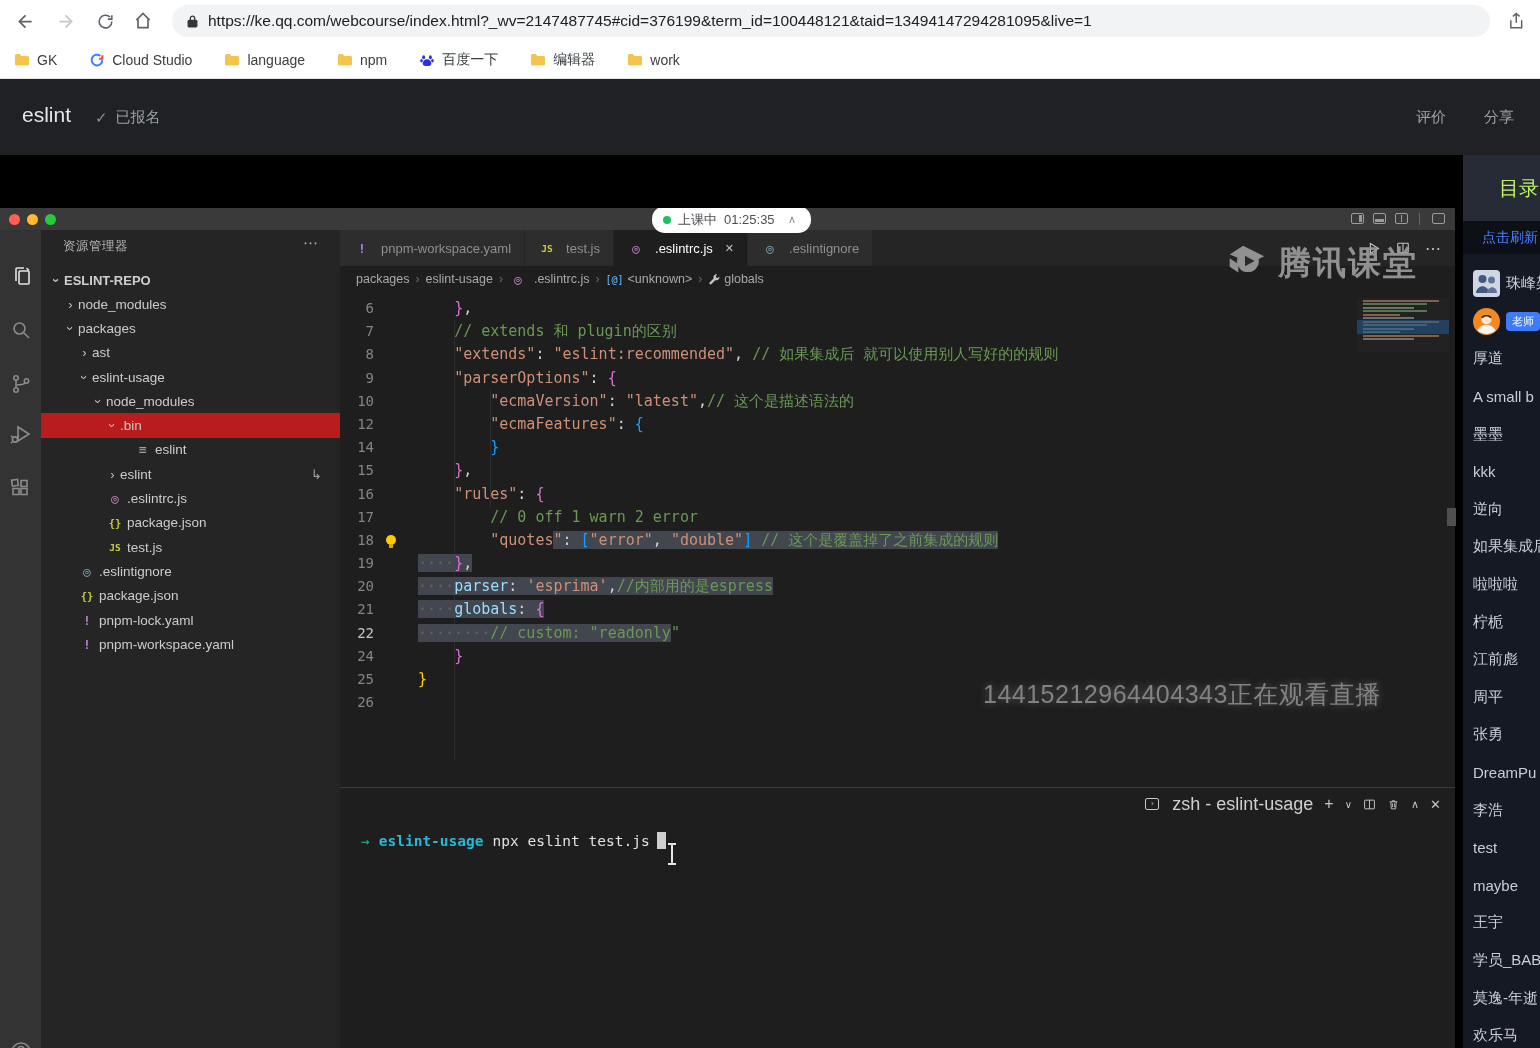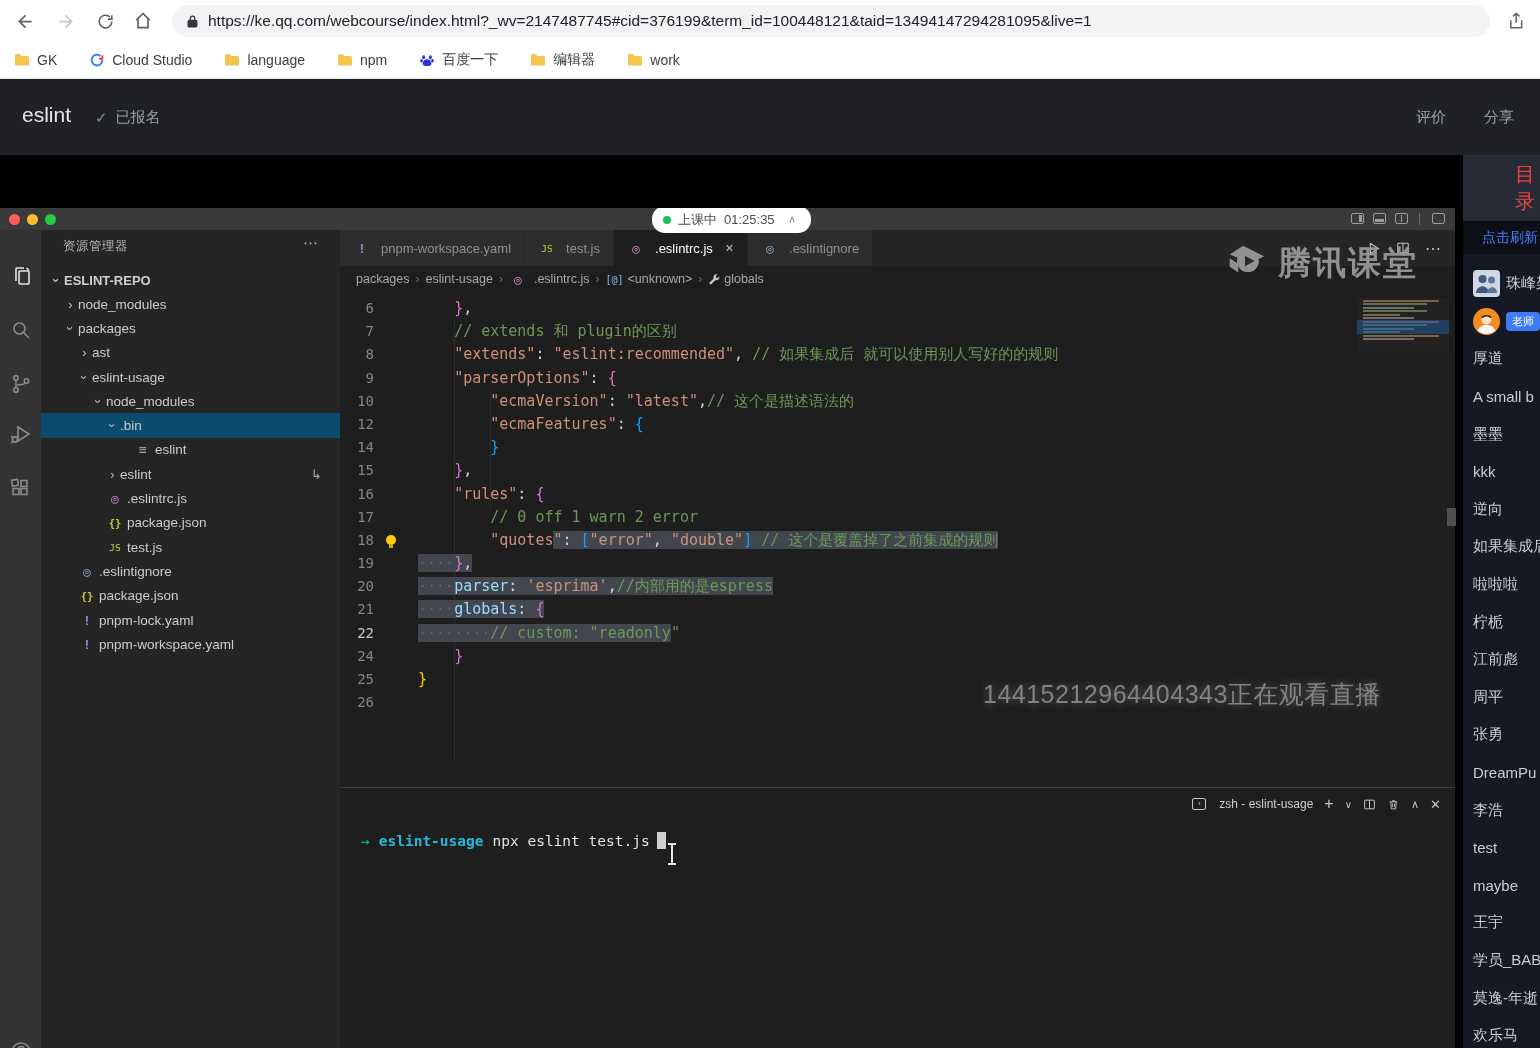--- a/index.html
+++ b/index.html
@@ -52,29 +52,29 @@
 .abic{position:absolute;left:0;width:41px;height:44px;display:flex;align-items:center;justify-content:center;color:#8b8b8b;cursor:pointer}
 .abic.active{color:#e4e4e4}
 
 
 #explorer{position:absolute;left:41px;top:22px;width:299px;bottom:0;background:#252526;color:#bcbcbc}
 #exp-header{position:absolute;left:0;top:0;width:100%;height:32px;display:flex;align-items:center;padding-left:22px;font-size:12.5px;color:#b8b8b8;letter-spacing:.5px}
 #exp-dots{position:absolute;right:22px;top:4px;font-size:15px;color:#b8b8b8;cursor:pointer}
 #root-row{position:absolute;left:0;top:38px;width:100%;height:24px;display:flex;align-items:center;font-weight:bold;font-size:13px;color:#cfcfcf;padding-left:8px;cursor:pointer}
 #tree{position:absolute;left:0;top:62px;width:100%}
 .trow{height:24.3px;display:flex;align-items:center;font-size:13.5px;color:#cccccc;cursor:pointer;white-space:nowrap;position:relative}
-.trow.selrow{background:#0c4a6e}
+.trow.selrow{background:#b91c1c}
 .chev{display:inline-block;width:15px;color:#c0c0c0;font-size:13px;text-align:center}
 .chev.down{transform:rotate(90deg)}
 .chev-sp{display:inline-block;width:15px}
 .fic{display:inline-block;width:18px;text-align:center;margin-right:3px;font-family:"DejaVu Sans Mono",monospace}
 .ic-gearp{color:#c586c0;font-size:13px}
 .ic-gears{color:#7fa3b8;font-size:13px}
 .ic-braces{color:#cbcb41;font-weight:bold;font-size:10.5px}
-.ic-js{color:#cbcb41;font-weight:normal;font-size:9.5px}
+.ic-js{color:#cbcb41;font-weight:bold;font-size:9.5px}
 .ic-excl{color:#b180d7;font-weight:bold;font-size:13px}
 .ic-list{color:#9da0a5;font-size:13px}
 .symlink{position:absolute;right:18px;color:#9da0a5;font-size:13px}
 
 
 #editor-zone{position:absolute;left:340px;top:22px;right:0;bottom:0;background:#1e1e1e}
 #tabbar{position:absolute;left:0;top:0;right:0;height:36px;background:#252526;display:flex}
 .tab{height:36px;display:flex;align-items:center;padding:0 13px;gap:7px;font-size:13px;background:#2d2d2d;color:#8f8f8f;border-right:1px solid #252526;cursor:pointer}
 .tab.active{background:#1e1e1e;color:#fff}
 .tab .close{font-size:11px;color:#c5c5c5;margin-left:5px}
@@ -108,37 +108,37 @@
 #mband{position:absolute;left:0;top:22px;width:92px;height:14px;background:rgba(38,90,150,.55)}
 #scroll-thumb{position:absolute;left:1107px;top:278px;width:9px;height:18px;background:#4f4f4f;cursor:pointer}
 
 
 #panel{position:absolute;left:0;right:0;top:557px;bottom:0;border-top:1px solid #3c3c3c;background:#1e1e1e}
 #panel-tabs{position:absolute;left:16px;top:0;height:32px;display:flex;gap:26px;align-items:center}
 .ptab{font-size:12.5px;color:#8e8e8e;letter-spacing:.4px;height:32px;display:flex;align-items:center;cursor:pointer;border-bottom:1px solid transparent}
 .ptab.active{color:#e7e7e7;border-bottom:1px solid #e7e7e7}
 .panel-actions{position:absolute;right:14px;top:0;height:32px;display:flex;align-items:center;gap:11px;color:#c5c5c5}
 .shellbox{width:14px;height:12px;border:1px solid #c5c5c5;border-radius:2px;font-size:8px;line-height:10px;text-align:center;color:#c5c5c5}
-.shell-label{font-size:12px;color:#cfcfcf;margin-left:2px}
+.shell-label{font-size:18px;color:#cfcfcf;margin-left:2px}
 .pa-glyph{font-size:13px;cursor:pointer}
 #terminal{position:absolute;left:21px;top:44px;font-family:"DejaVu Sans Mono",monospace;font-size:14.5px;display:flex;align-items:center}
 .t-arrow{color:#17c585;margin-right:9px}
 .t-cwd{color:#29b8db;font-weight:bold;margin-right:9px}
 .t-cmd{color:#e2e2e2}
 .t-cursor{display:inline-block;width:9px;height:17px;background:#cfcfcf;margin-left:7px}
 
 
 #ibeam{position:absolute;left:666px;top:688px;width:12px;height:22px;z-index:40}
 #ibeam .stem{position:absolute;left:5px;top:2px;width:2px;height:18px;background:#e8e8e8;box-shadow:0 0 1px #000}
 #ibeam .bar{position:absolute;width:8px;height:2px;left:2px;background:#e8e8e8;box-shadow:0 0 1px #000}
 #ibeam .b1{top:0}#ibeam .b2{top:20px}
 
 
 #side{position:absolute;left:1463px;top:155px;width:77px;height:893px;background:#151924;overflow:hidden}
-#side-head{position:absolute;left:0;top:0;width:100%;height:66px;background:#262b36;display:flex;align-items:center;padding-left:52px;font-size:20px;color:#ef4444}
+#side-head{position:absolute;left:0;top:0;width:100%;height:66px;background:#262b36;display:flex;align-items:center;padding-left:36px;font-size:20px;color:#bef264}
 #side-refresh{position:absolute;left:0;top:66px;width:100%;height:33px;background:#0d1117;display:flex;align-items:center;padding-left:19px;font-size:14px;color:#4a7dff;cursor:pointer;white-space:nowrap}
 #members{position:absolute;left:0;top:110px;width:100%}
 .mrow{height:37.6px;display:flex;align-items:center;padding-left:10px;gap:6px;white-space:nowrap}
 .mname{font-size:15px;color:#c9cdd7}
 .mbadge{background:#3e7bfa;color:#fff;font-size:11px;border-radius:4px;padding:2px 6px}
 svg{display:block}
 </style>
 </head>
 <body>
 

